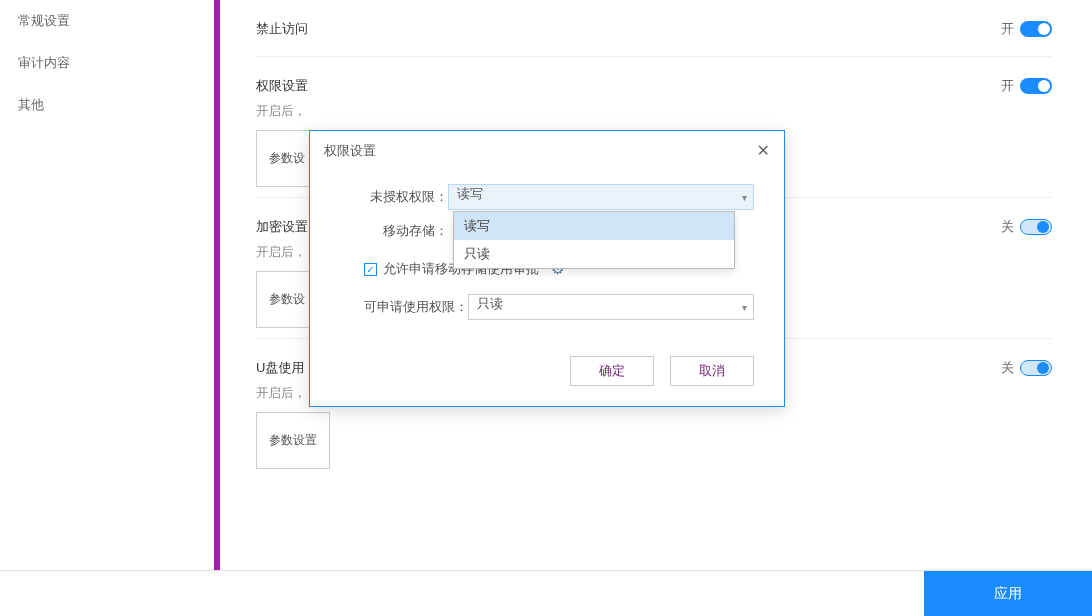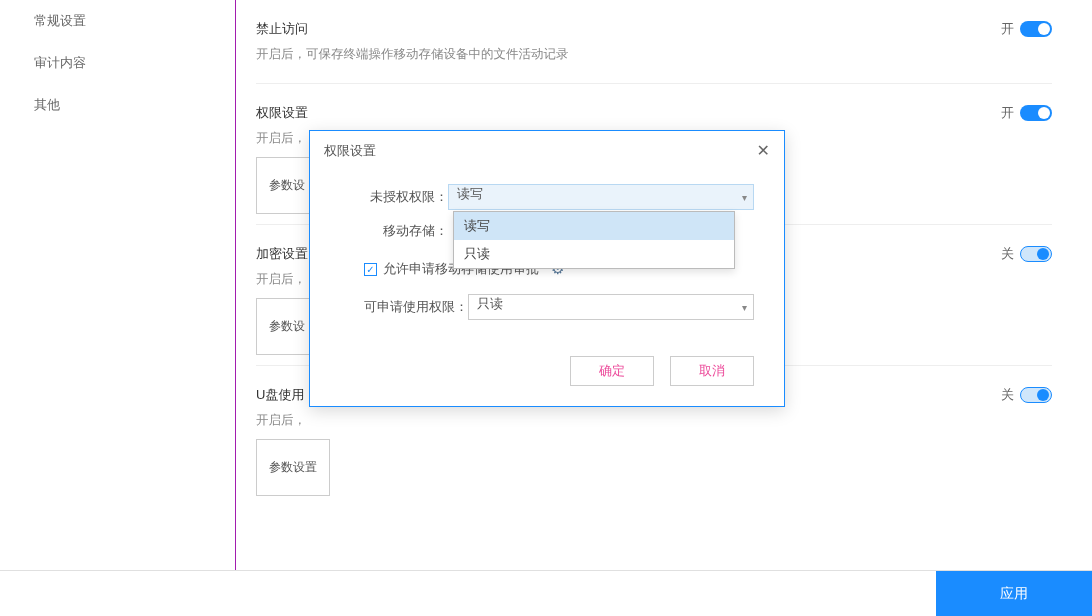--- a/index.html
+++ b/index.html
@@ -1,74 +1,73 @@
 <!DOCTYPE html>
 <html><head>
 <meta charset="utf-8">
 <style>
 * { box-sizing: border-box; margin: 0; padding: 0; }
 body { font-family: "Microsoft YaHei", Arial, sans-serif; font-size: 13px; color: #555; background: #fff; width: 1092px; height: 616px; position: relative; overflow: hidden; }
 
-.sidebar { position: absolute; left: 16px; top: 0; width: 220px; height: 570px; border-right: 1px solid #a21caf; }
+.sidebar { position: absolute; left: 0; top: 0; width: 220px; height: 570px; border-right: 6px solid #a21caf; }
 .sidebar-item { padding: 12px 18px; color: #666; cursor: pointer; }
 .sidebar-item.active { background: #e5f3ff; color: #1a8cff; border-left: 3px solid #1a8cff; padding-left: 15px; }
 
 .main { position: absolute; left: 220px; top: 0; right: 0; bottom: 46px; padding: 0 40px 0 36px; }
 .section { padding: 20px 0 10px 0; border-bottom: 1px solid #eee; position: relative; }
 .section:last-child { border-bottom: none; }
 .sec-title { color: #333; margin-bottom: 8px; }
 .sec-desc { color: #888; font-size: 12.5px; margin-bottom: 10px; }
 .param-btn { display: inline-block; border: 1px solid #ccc; background: #fff; color: #555; padding: 19px 12px; font-size: 12px; cursor: pointer; }
 
 .toggle-wrap { position: absolute; right: 0; top: 20px; display: flex; align-items: center; gap: 6px; }
 .toggle-label { color: #666; font-size: 13px; }
 .toggle { width: 32px; height: 16px; border-radius: 10px; position: relative; }
 .toggle .knob { position: absolute; width: 12px; height: 12px; background: #fff; border-radius: 50%; top: 2px; }
 .toggle.on { background: #1a8cff; }
 .toggle.on .knob { right: 2px; }
 .toggle.off-blue { background: #cfe6fb; border: 1px solid #1a8cff; }
 .toggle.off-blue .knob { right: 2px; background: #1a8cff; top:1px; }
 
 .footer { position: absolute; left: 0; right: 0; bottom: 0; height: 46px; border-top: 1px solid #e0e0e0; display: flex; justify-content: flex-end; align-items: stretch; }
-.apply-btn { width: 156px; background: #1a8cff; color: #fff; border: none; font-size: 14px; cursor: pointer; }
+.apply-btn { width: 168px; background: #1a8cff; color: #fff; border: none; font-size: 14px; cursor: pointer; }
 
 .modal { position: absolute; left: 309px; top: 130px; width: 476px; background: #fff; border: 1px solid #1a8cff; box-shadow: 0 4px 16px rgba(0,0,0,0.15); z-index: 50; }
 .modal-header { padding: 10px 14px; display: flex; justify-content: space-between; align-items: center; border-bottom: 0; }
 .modal-title { color: #555; font-size: 13px; }
 .modal-close { cursor: pointer; color: #666; font-size: 16px; }
 .modal-body { padding: 14px 30px 10px 40px; }
 .form-row { display: flex; align-items: center; margin-bottom: 12px; }
 .form-label { width: 98px; color: #555; text-align: right; font-size: 13px; }
 .form-select { flex: 1; height: 26px; border: 1px solid #b8d8f2; background: #eaf3fb; padding: 0 24px 0 8px; font-size: 13px; color: #555; position: relative; }
 .form-select .caret { position: absolute; right: 6px; top: 50%; transform: translateY(-50%); font-size: 10px; color: #888; }
 .form-select.plain { background: #fff; border: 1px solid #ccc; }
 .checkbox-row { display: flex; align-items: center; gap: 6px; margin: 20px 0 16px 14px; }
 .checkbox { width: 13px; height: 13px; border: 1px solid #1a8cff; display: inline-flex; align-items: center; justify-content: center; color: #1a8cff; font-size: 10px; }
 .gear-icon { color: #5a7a9a; font-size: 15px; margin-left: 6px; }
 .modal-footer { padding: 14px 30px 20px 0; display: flex; justify-content: flex-end; gap: 16px; }
-.modal-btn { width: 84px; height: 30px; border: 1px solid #ccc; background: #fff; color: #ec4899; font-size: 13px; cursor: pointer; }
+.modal-btn { width: 84px; height: 30px; border: 1px solid #ccc; background: #fff; color: #701a75; font-size: 13px; cursor: pointer; }
 
 .dropdown { position: absolute; left: 453px; top: 211px; width: 282px; background: #fff; border: 1px solid #bbb; z-index: 60; box-shadow: 0 3px 8px rgba(0,0,0,0.12); }
 .dd-item { padding: 5px 10px; font-size: 13px; color: #444; cursor: pointer; }
 .dd-item.hover { background: #cfe5f7; }
 </style>
 </head>
 <body>
 
 <div class="sidebar">
   <div class="sidebar-item">常规设置</div>
   <div class="sidebar-item">审计内容</div>
   <div class="sidebar-item">其他</div>
 </div>
 
 <div class="main">
 
   <div class="section">
     <div class="sec-title">禁止访问</div>
-    <div class="sec-desc">开启后，可保存终端操作移动存储设备中的文件活动记录</div>
     <div class="toggle-wrap">
       <span class="toggle-label">开</span>
       <div class="toggle on">
           <div class="knob"></div>
         </div>
     </div>
   </div>
 
   <div class="section">
     <div class="sec-title">权限设置</div>

